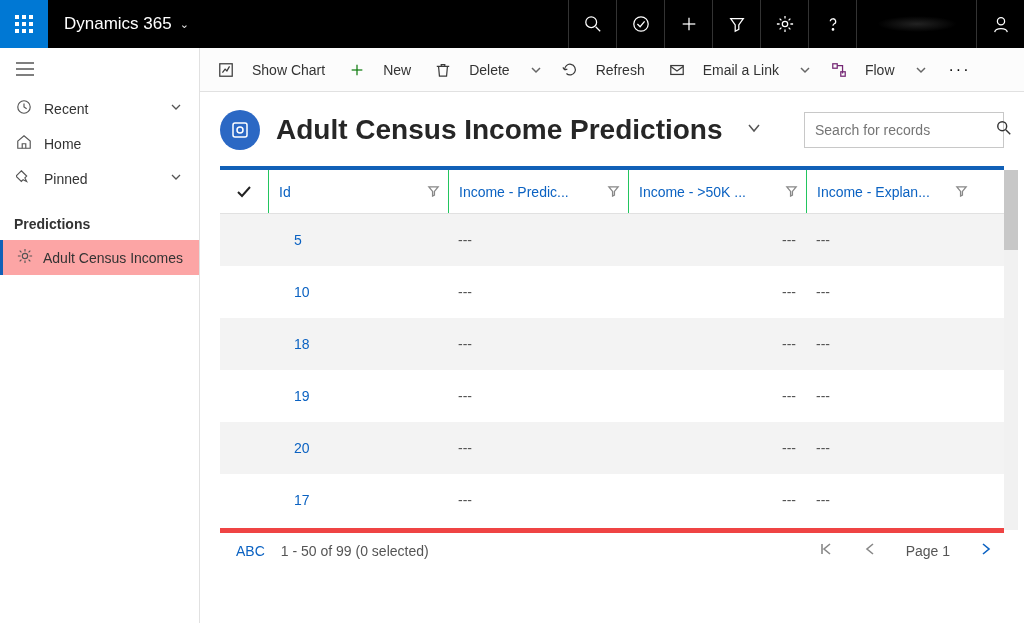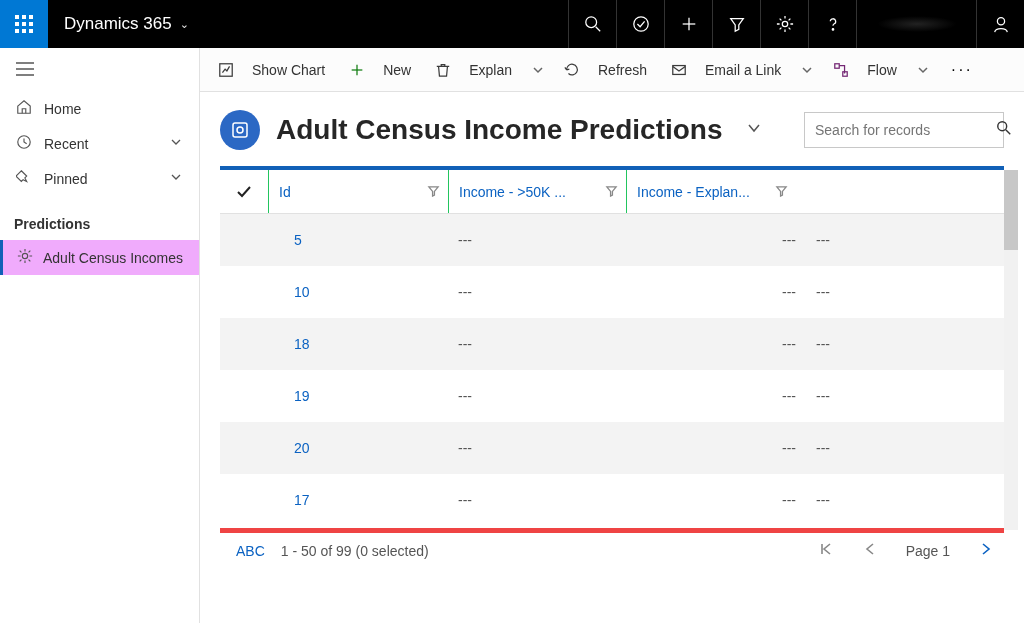--- a/index.html
+++ b/index.html
@@ -20,21 +20,21 @@
   
   .shell { display:flex; height:575px; }
   .leftnav { width:200px; border-right:1px solid #e1e1e1; padding-top:8px; font-size:14px; color:#333; }
   .leftnav .burger { padding:6px 16px 12px; }
   .leftnav .burger svg{width:18px;height:14px;stroke:#555;stroke-width:1.5;}
   .leftnav .item { display:flex; align-items:center; padding:8px 16px; gap:12px; cursor:pointer;}
   .leftnav .item .lbl{flex:1;}
   .leftnav .item svg{width:16px;height:16px;stroke:#555;fill:none;stroke-width:1.3;}
   .leftnav .item .chev svg{width:14px;height:14px;}
   .leftnav .section { padding:20px 14px 8px; font-weight:600; font-size:14px;}
-  .leftnav .entity { display:flex; align-items:center; gap:10px; padding:8px 14px; border-left:3px solid #1160b7; background:#f0abfc;}
+  .leftnav .entity { display:flex; align-items:center; gap:10px; padding:8px 14px; border-left:3px solid #1160b7; background:#fca5a5;}
   .leftnav .entity svg{width:16px;height:16px;stroke:#555;fill:none;stroke-width:1.3;}
 
   
   .main { flex:1; display:flex; flex-direction:column; }
 
   .cmdbar { height:44px; border-bottom:1px solid #e1e1e1; display:flex; align-items:center; padding:0 8px; gap:4px; background:#fcfcfc;}
   .cmdbar .cmd { display:flex; align-items:center; gap:18px; padding:6px 10px; font-size:14px; color:#333; cursor:pointer; border-radius:2px;}
   .cmdbar .cmd svg{width:16px;height:16px;stroke:#3b3b3b;fill:none;stroke-width:1.4;}
   .cmdbar .cmd.new svg{stroke:#107c10;}
   .cmdbar .split{width:24px;display:flex;align-items:center;justify-content:center;cursor:pointer;}
@@ -157,34 +157,34 @@
 
   <div class="leftnav">
     <div class="burger"><svg viewBox="0 0 18 14">
           <line x1="0" y1="1" x2="18" y2="1"></line>
           <line x1="0" y1="7" x2="18" y2="7"></line>
           <line x1="0" y1="13" x2="18" y2="13"></line>
         </svg></div>
 
     <div class="item">
       <span><svg viewBox="0 0 18 18">
-            <path d="M2 8l7-6 7 6v8H2z"></path>
-            <path d="M7 16v-5h4v5"></path>
-          </svg></span>
-      <span class="lbl">Home</span>
-    </div>
-    <div class="item">
-      <span><svg viewBox="0 0 18 18">
             <circle cx="9" cy="9" r="7"></circle>
             <path d="M9 5v4l3 2"></path>
           </svg></span>
       <span class="lbl">Recent</span>
       <span class="chev"><svg viewBox="0 0 14 14">
             <path d="M3 5l4 4 4-4"></path>
           </svg></span>
+    </div>
+    <div class="item">
+      <span><svg viewBox="0 0 18 18">
+            <path d="M2 8l7-6 7 6v8H2z"></path>
+            <path d="M7 16v-5h4v5"></path>
+          </svg></span>
+      <span class="lbl">Home</span>
     </div>
     <div class="item">
       <span><svg viewBox="0 0 18 18">
             <path d="M6 2l6 6-2 2 2 4-4-2-2 2-6-6 2-2z"></path>
           </svg></span>
       <span class="lbl">Pinned</span>
       <span class="chev"><svg viewBox="0 0 14 14">
             <path d="M3 5l4 4 4-4"></path>
           </svg></span>
     </div>
@@ -213,21 +213,21 @@
           <svg viewBox="0 0 18 18">
             <line x1="9" y1="3" x2="9" y2="15"></line>
             <line x1="3" y1="9" x2="15" y2="9"></line>
           </svg>
           <span>New</span>
         </div>
       <div class="cmd">
           <svg viewBox="0 0 18 18">
             <path d="M4 5h10l-1 11H5zM7 5V3h4v2M2 5h14"></path>
           </svg>
-          <span>Explan</span>
+          <span>Delete</span>
         </div>
       <div class="split">
           <svg viewBox="0 0 12 12">
             <path d="M2 4l4 4 4-4"></path>
           </svg>
         </div>
       <div class="cmd">
           <svg viewBox="0 0 18 18">
             <path d="M3 9a6 6 0 1 1 2 4M3 9l-2-3M3 9l3-1"></path>
           </svg>
@@ -283,20 +283,26 @@
 
     <div class="gridwrap">
       <div class="ghead">
         <div class="cell sel">
             <svg viewBox="0 0 16 16">
               <path d="M2 8l4 4 8-9"></path>
             </svg>
           </div>
         <div class="cell col col0">
             <span>Id</span>
+            <span class="fico"><svg viewBox="0 0 14 14">
+                <path d="M2 3h10l-4 5v4l-2 1v-5z"></path>
+              </svg></span>
+          </div>
+        <div class="cell col col1">
+            <span>Income - Predic...</span>
             <span class="fico"><svg viewBox="0 0 14 14">
                 <path d="M2 3h10l-4 5v4l-2 1v-5z"></path>
               </svg></span>
           </div>
         <div class="cell col col2">
             <span>Income - &gt;50K ...</span>
             <span class="fico"><svg viewBox="0 0 14 14">
                 <path d="M2 3h10l-4 5v4l-2 1v-5z"></path>
               </svg></span>
           </div>

